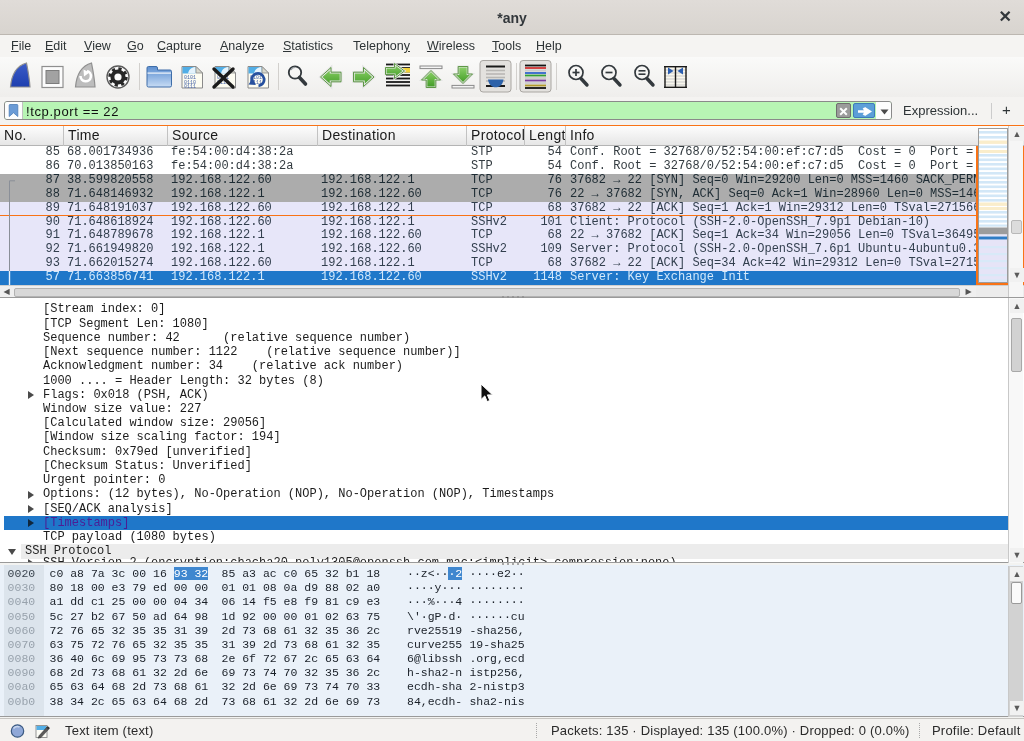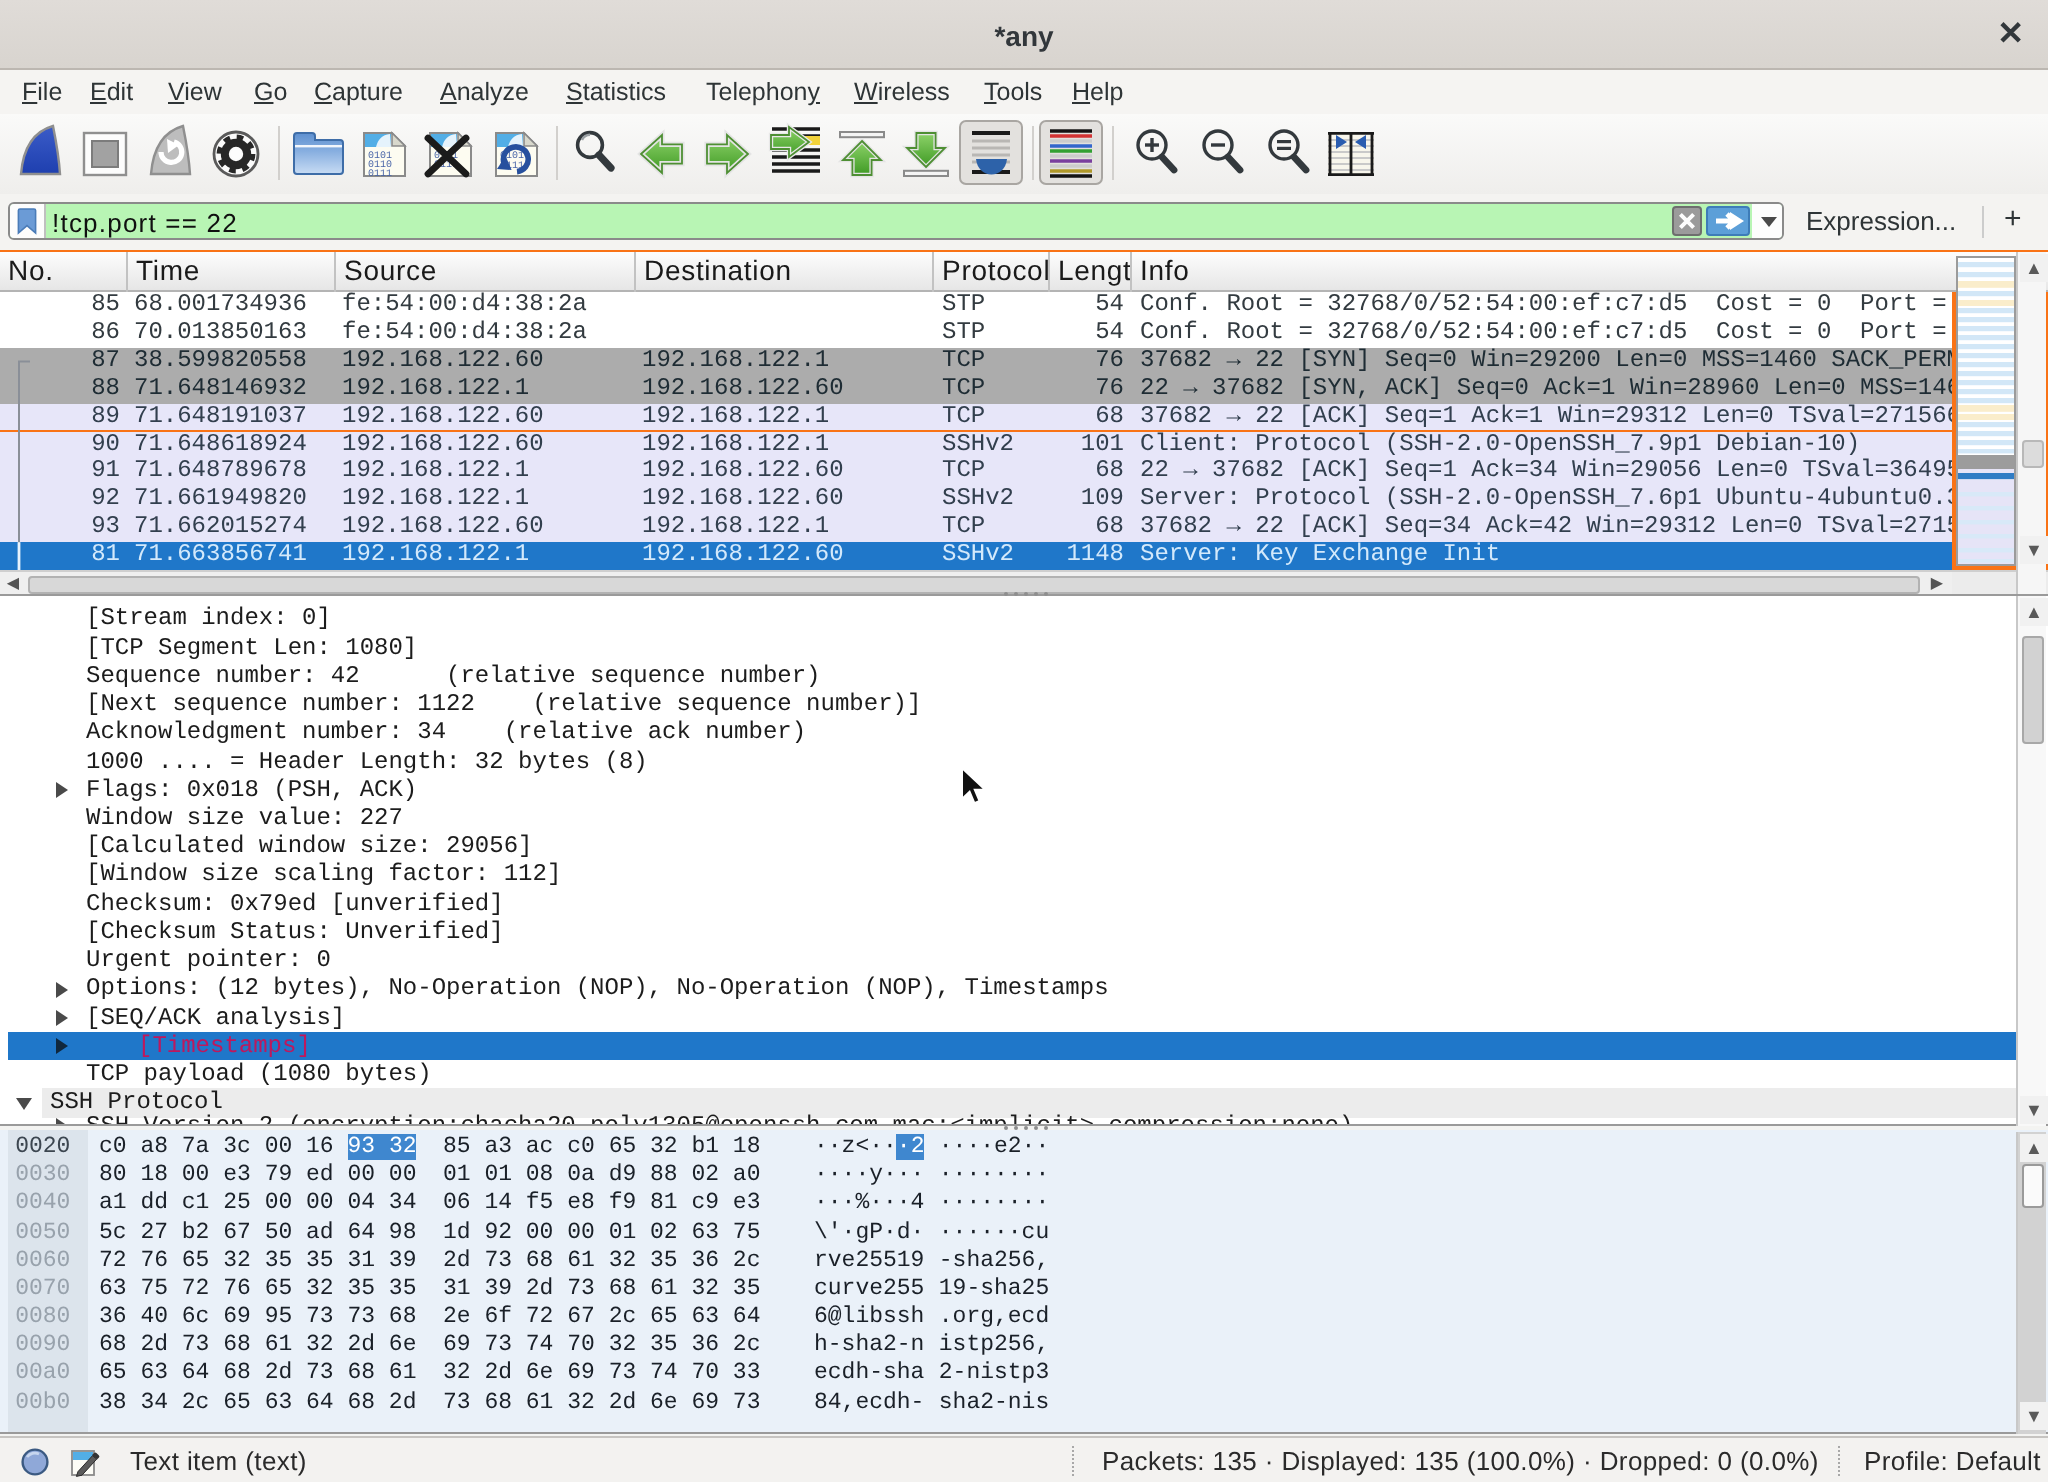--- a/index.html
+++ b/index.html
@@ -399,21 +399,21 @@
     <div class="prow r-lav" style="top:111.2px;">
         <span class="c-no">93</span>
         <span class="c-time">71.662015274</span>
         <span class="c-src">192.168.122.60</span>
         <span class="c-dst">192.168.122.1</span>
         <span class="c-proto">TCP</span>
         <span class="c-len">68</span>
         <span class="c-info">37682 → 22 [ACK] Seq=34 Ack=42 Win=29312 Len=0 TSval=2715663297 TSecr=36495177</span>
       </div>
     <div class="prow r-sel" style="top:125.1px;">
-        <span class="c-no">81</span>
+        <span class="c-no">57</span>
         <span class="c-time">71.663856741</span>
         <span class="c-src">192.168.122.1</span>
         <span class="c-dst">192.168.122.60</span>
         <span class="c-proto">SSHv2</span>
         <span class="c-len">1148</span>
         <span class="c-info">Server: Key Exchange Init</span>
       </div>
     <svg class="abs" style="left:0;top:0;" width="976" height="139" viewBox="0 0 976 139">
       <polyline points="15,34.8 9.5,34.8 9.5,139" fill="none" stroke="#8a8f98" stroke-width="1"></polyline>
       <polyline points="9.5,125.1 9.5,139" fill="none" stroke="#e8f2fc" stroke-width="1.4"></polyline>
@@ -479,27 +479,27 @@
 <div id="dpane" class="abs">
   <div class="drow" style="top:4.3px;"><span class="txt1">[Stream index: 0]</span></div>
   <div class="drow" style="top:18.5px;"><span class="txt1">[TCP Segment Len: 1080]</span></div>
   <div class="drow" style="top:32.8px;"><span class="txt1">Sequence number: 42      (relative sequence number)</span></div>
   <div class="drow" style="top:47.0px;"><span class="txt1">[Next sequence number: 1122    (relative sequence number)]</span></div>
   <div class="drow" style="top:61.2px;"><span class="txt1">Acknowledgment number: 34    (relative ack number)</span></div>
   <div class="drow" style="top:75.5px;"><span class="txt1">1000 .... = Header Length: 32 bytes (8)</span></div>
   <div class="drow" style="top:89.7px;"><i class="exp exp-r1"></i><span class="txt1">Flags: 0x018 (PSH, ACK)</span></div>
   <div class="drow" style="top:103.9px;"><span class="txt1">Window size value: 227</span></div>
   <div class="drow" style="top:118.2px;"><span class="txt1">[Calculated window size: 29056]</span></div>
-  <div class="drow" style="top:132.4px;"><span class="txt1">[Window size scaling factor: 112]</span></div>
+  <div class="drow" style="top:132.4px;"><span class="txt1">[Window size scaling factor: 194]</span></div>
   <div class="drow" style="top:146.6px;"><span class="txt1">Checksum: 0x79ed [unverified]</span></div>
   <div class="drow" style="top:160.9px;text-align:center;"><span class="txt1">[Checksum Status: Unverified]</span></div>
   <div class="drow" style="top:175.1px;"><span class="txt1">Urgent pointer: 0</span></div>
   <div class="drow" style="top:189.3px;"><i class="exp exp-r1"></i><span class="txt1">Options: (12 bytes), No-Operation (NOP), No-Operation (NOP), Timestamps</span></div>
   <div class="drow" style="top:203.6px;"><i class="exp exp-r1"></i><span class="txt1">[SEQ/ACK analysis]</span></div>
-  <div class="drow" style="top:217.8px;"><div class="abs" style="left:4px;top:0;width:1004px;height:14.23px;background:#1f77c9;"></div><i class="exp exp-r1" style="border-left-color:#10273c;"></i><span class="txt1" style="color:#be185d;margin-left:26px;">[Timestamps]</span></div>
+  <div class="drow" style="top:217.8px;"><div class="abs" style="left:4px;top:0;width:1004px;height:14.23px;background:#1f77c9;"></div><i class="exp exp-r1" style="border-left-color:#10273c;"></i><span class="txt1" style="color:#4c1d95;">[Timestamps]</span></div>
   <div class="drow" style="top:232.0px;"><span class="txt1">TCP payload (1080 bytes)</span></div>
   <div class="drow" style="top:246.3px;"><div class="abs" style="left:21px;top:0;width:987px;height:14.23px;background:#ececec;"></div><i class="exp exp-d0"></i><span class="txt0">SSH Protocol</span></div>
   <div class="drow" style="top:257.9px;"><i class="exp exp-r1"></i><span class="txt1">SSH Version 2 (encryption:chacha20-poly1305@openssh.com mac:&lt;implicit&gt; compression:none)</span></div>
 </div>
 
 <div id="hpane" class="abs">
   <div id="hoffcol" class="abs"></div>
   <div id="hrows" class="abs" style="left:0;top:2px;width:1024px;height:150px;">
     <div class="hrow" style="top:0;"><span class="hoff" style="color:#3c4650;">0020</span><span class="hb1">c0 a8 7a 3c 00 16 <b class="hl" style="font-weight:normal;">93 32</b></span><span class="hb2">85 a3 ac c0 65 32 b1 18</span><span class="ha1">··z&lt;··<b class="hl" style="font-weight:normal;">·2</b></span><span class="ha2">····e2··</span></div>
     <div class="hrow" style="top:14.17px;"><span class="hoff">0030</span><span class="hb1">80 18 00 e3 79 ed 00 00</span><span class="hb2">01 01 08 0a d9 88 02 a0</span><span class="ha1">····y···</span><span class="ha2">········</span></div>

